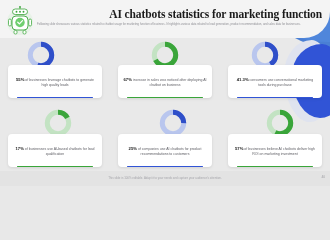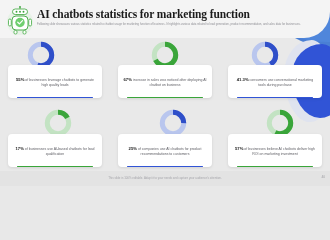--- a/index.html
+++ b/index.html
@@ -39,21 +39,21 @@
   }
   .header-inner{display:flex;align-items:flex-start;height:100%;padding:5px 8px 0 6px;box-sizing:border-box;}
   .logo{
     width:28px;height:30px;flex:0 0 28px;position:relative;margin-top:1px;
   }
   .logo svg{display:block;width:28px;height:30px;}
   .header-text{flex:1;padding-left:3px;padding-top:3px;min-width:0;}
   .title{
     font-family:"Liberation Serif",serif;
     font-weight:bold;font-size:11.5px;line-height:12px;color:#1b1b1b;
-    letter-spacing:-0.1px;white-space:nowrap;
+    letter-spacing:-0.1px;white-space:nowrap;text-align:right;
   }
   .subtitle{
     font-size:2.8px;line-height:3.6px;color:#8f8f95;
     margin-top:3px;max-width:286px;
     text-align:justify;
   }
 
   
   .grid{
     position:absolute;left:0;right:0;top:38px;bottom:16px;

